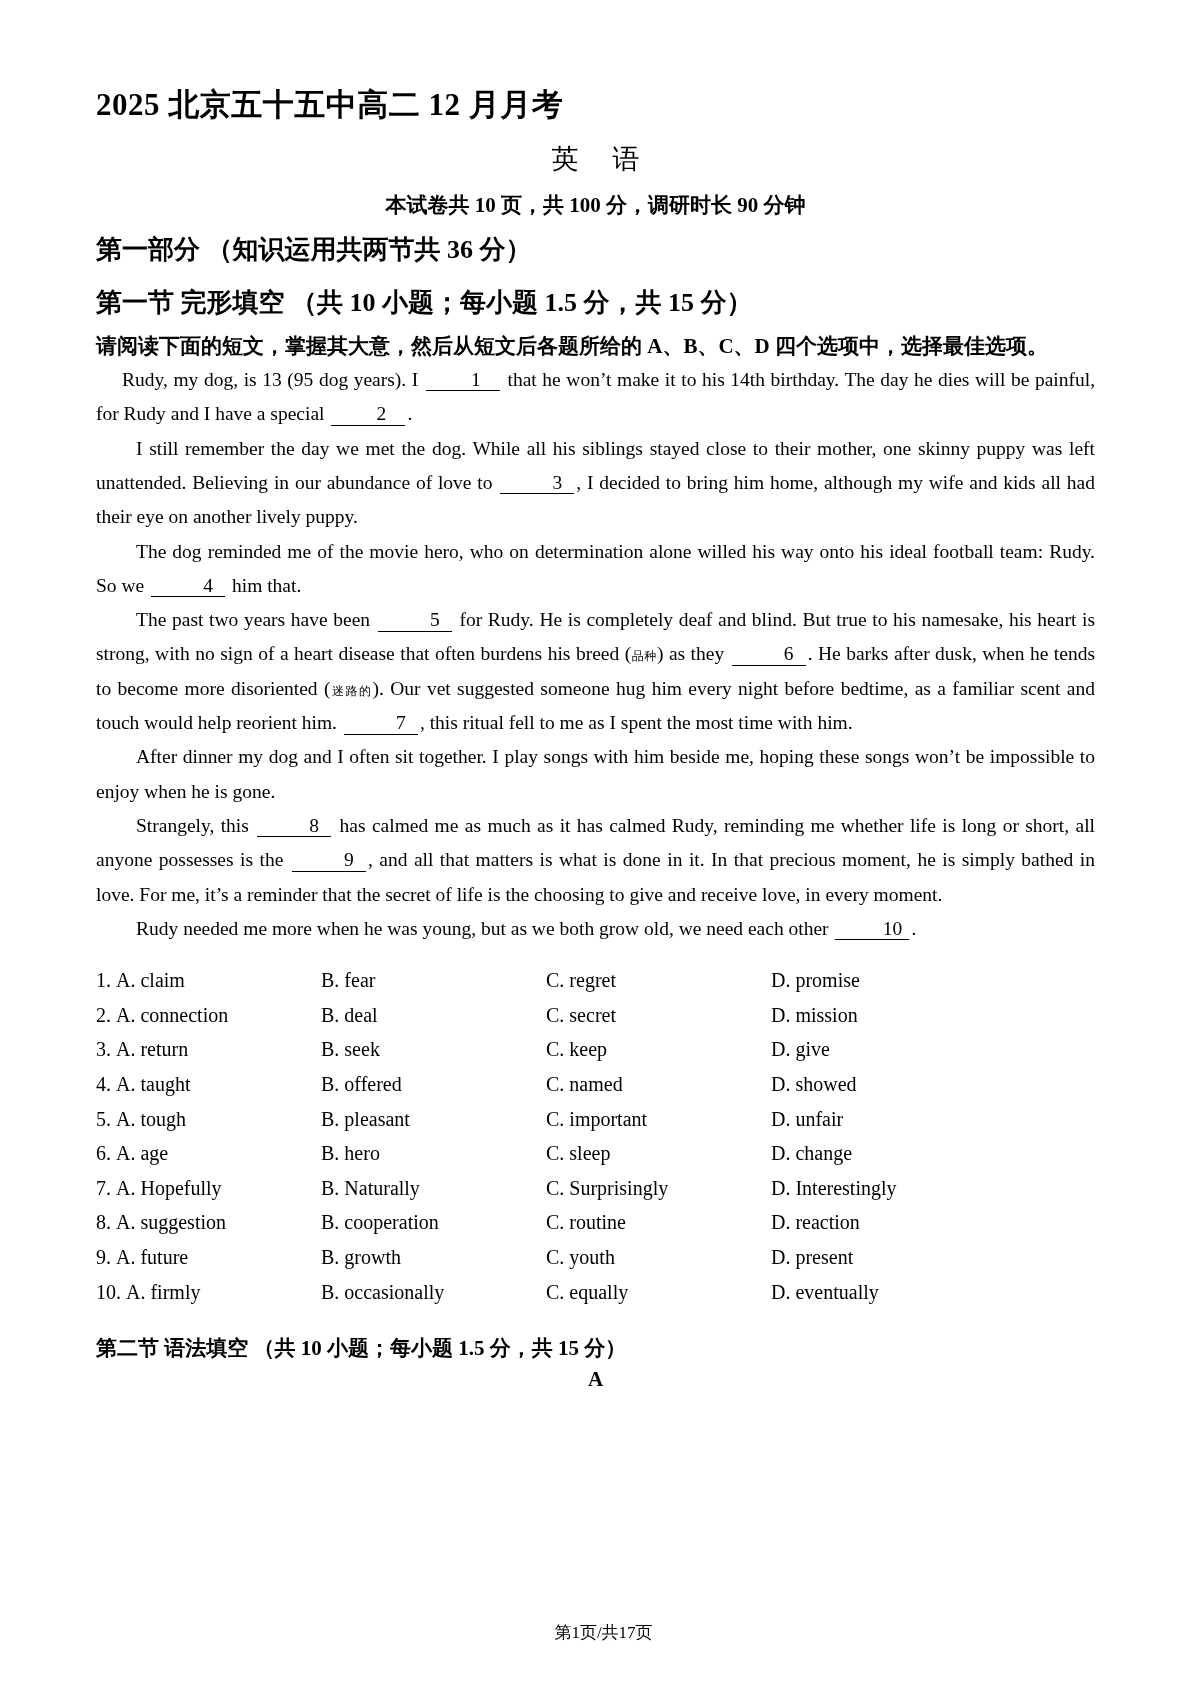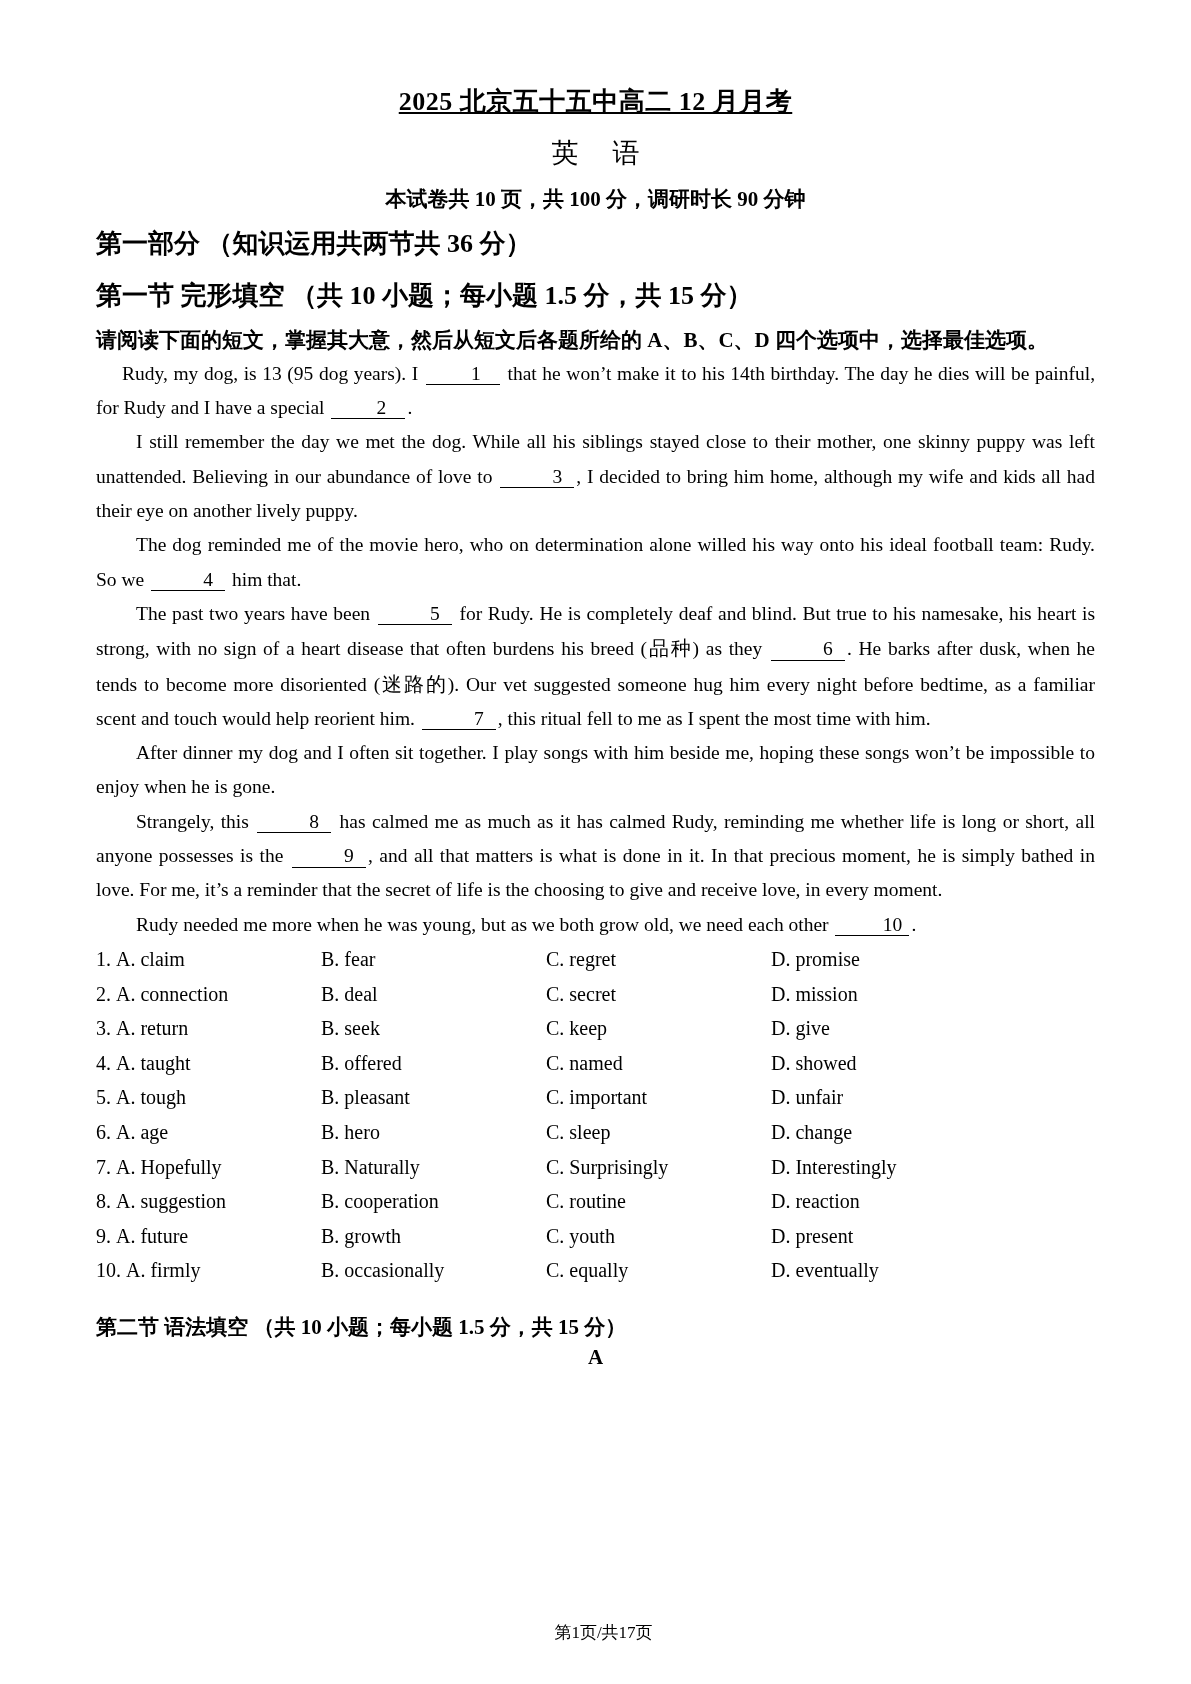--- a/index.html
+++ b/index.html
@@ -17,27 +17,26 @@
   }
   .page {
     position: absolute;
     left: 0; top: 0;
     width: 1191px;
     height: 1684px;
     box-sizing: border-box;
     padding: 0 96px;
   }
   .doc-title {
-    text-align: center;
-    font-size: 26px;
+    text-align: left;
+    font-size: 31px;
     font-weight: bold;
     letter-spacing: 0.5px;
     margin: 86px 0 0 0;
     line-height: 1.25;
-    text-decoration: underline;
   }
   .doc-subject {
     text-align: center;
     font-size: 27px;
     font-weight: normal;
     margin: 18px 0 0 0;
     line-height: 1.2;
   }
   .doc-subject .gap { display: inline-block; width: 34px; }
   .doc-meta {
@@ -72,23 +71,23 @@
   }
   .para.first { text-indent: 26px; }
   .blank {
     display: inline-block;
     min-width: 74px;
     text-align: center;
     border-bottom: 1.3px solid #000;
     line-height: 1.1;
     margin: 0 2px;
   }
-  .cn-note { font-size: 20px; }
+  .cn-note { font-size: 12px; }
   .options {
-    margin-top: 0;
+    margin-top: 17px;
   }
   .opt-row {
     display: flex;
     font-size: 20px;
     line-height: 1.73;
     white-space: nowrap;
   }
   .opt-a { width: 225px; }
   .opt-b { width: 225px; }
   .opt-c { width: 225px; }

